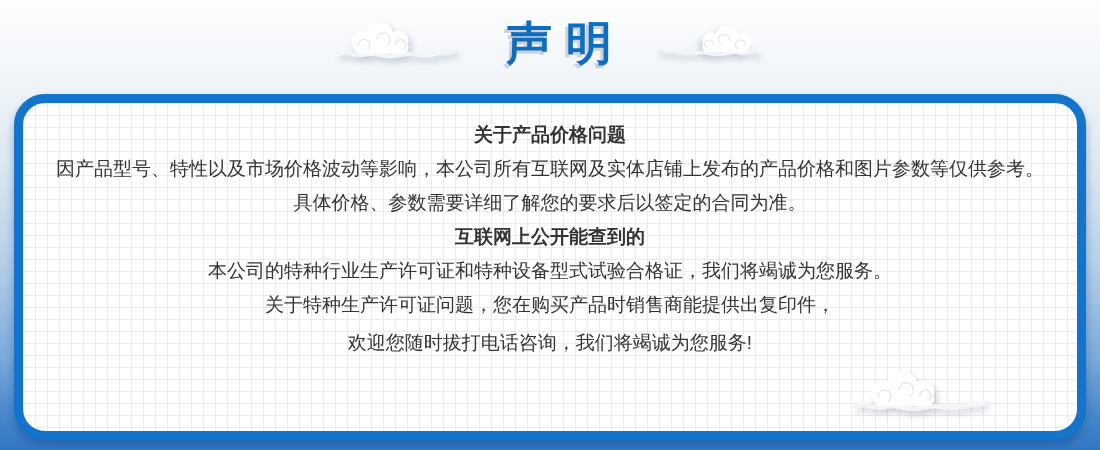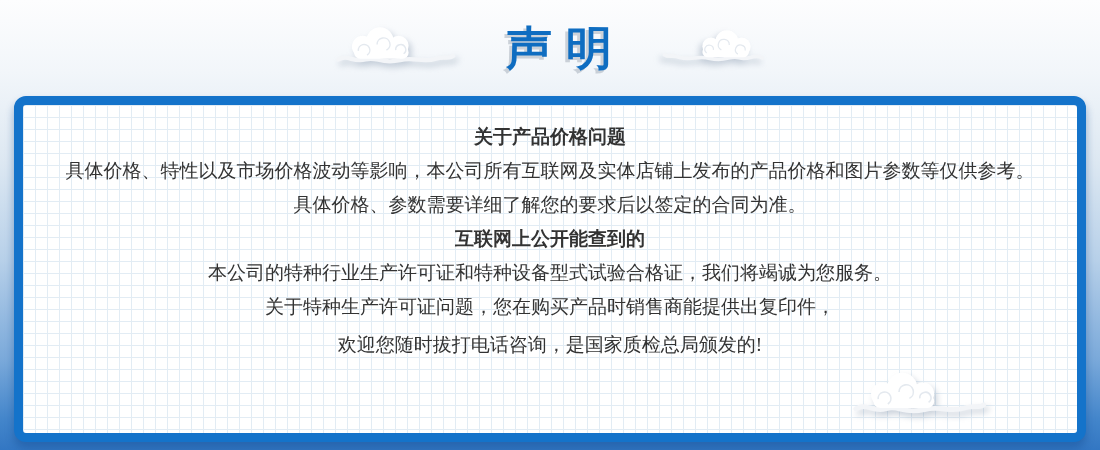--- a/index.html
+++ b/index.html
@@ -2,51 +2,51 @@
 <html><head>
 <meta charset="utf-8">
 <style>
   html,body{margin:0;padding:0;}
   body{
     width:1100px;height:450px;overflow:hidden;
     font-family:"Liberation Sans","DejaVu Sans",sans-serif;
     background:linear-gradient(180deg,#fdfdfe 0%,#f2f6fa 16%,#dde8f2 36%,#b7d0e9 58%,#7aa9da 80%,#4486cb 93%,#3377c3 100%);
   }
   .banner-header{
-    height:96px;display:flex;align-items:center;justify-content:center;gap:36px;
+    height:85px;display:flex;align-items:center;justify-content:center;gap:36px;
   }
   .banner-title{
     margin:0;font-size:46px;font-weight:bold;color:#0f6dc1;
     letter-spacing:14px;padding-left:14px;line-height:1;
     text-shadow:-3px 3px 0 rgba(168,176,188,0.55);
   }
   .cloud{filter:drop-shadow(3px 4px 3px rgba(110,130,155,0.35));}
   .cloud-left{width:122px;height:44px;}
   .cloud-right{width:104px;height:38px;transform:scaleX(-1);}
   .notice-card{
-    position:relative;margin:0 14px;height:328px;
-    border:9px solid #1473ca;border-radius:12px;
+    position:relative;margin:9px 14px;height:328px;
+    border:9px solid #1473ca;border-radius:31px;
     background-color:#ffffff;
     background-image:
       linear-gradient(to right,#e2ecf4 1px,transparent 1px),
       linear-gradient(to bottom,#e2ecf4 1px,transparent 1px);
     background-size:12px 12px;
     box-shadow:0 6px 8px rgba(15,70,140,0.40);
   }
   .notice-content{
     position:relative;height:100%;padding-top:15px;
     border-radius:13px;overflow:hidden;text-align:center;
   }
   .notice-content h2, .notice-content p{
     margin:0;height:34px;display:flex;align-items:center;justify-content:center;
     font-size:19px;color:#333333;white-space:nowrap;
   }
   .notice-content h2{font-weight:bold;}
   .notice-content p{font-weight:normal;}
-  .contact-line{font-weight:bold;font-size:20px;margin-top:4px !important;font-family:Liberation Serif, serif;}
+  .contact-line{font-weight:bold;font-size:20px;margin-top:4px !important;}
   .contact-line .phone{color:#1a75c9;font-weight:bold;margin:0 1px;}
   .cloud-bottom{position:absolute;right:88px;bottom:28px;width:140px;height:48px;}
   .svg-defs{position:absolute;width:0;height:0;overflow:hidden;}
 </style>
 </head>
 <body>
 
 <svg class="svg-defs" aria-hidden="true">
   <defs>
     <g id="cloud-shape">
@@ -71,30 +71,30 @@
     <h1 class="banner-title">声明</h1>
     <svg class="cloud cloud-right" viewBox="0 0 170 60">
       <use href="#cloud-shape"></use>
     </svg>
   </header>
 
   <section class="notice-card">
     <div class="notice-content">
 
       <h2>关于产品价格问题</h2>
-      <p>具体价格、特性以及市场价格波动等影响，本公司所有互联网及实体店铺上发布的产品价格和图片参数等仅供参考。</p>
+      <p>因产品型号、特性以及市场价格波动等影响，本公司所有互联网及实体店铺上发布的产品价格和图片参数等仅供参考。</p>
       <p>具体价格、参数需要详细了解您的要求后以签定的合同为准。</p>
 
       <h2>互联网上公开能查到的</h2>
       <p>本公司的特种行业生产许可证和特种设备型式试验合格证，我们将竭诚为您服务。</p>
       <p>关于特种生产许可证问题，您在购买产品时销售商能提供出复印件，</p>
 
       <p class="contact-line">
         <span>欢迎您随时拔打电话</span>
-        <span>咨询，是国家质检总局颁发的!</span>
+        <span>咨询，我们将竭诚为您服务!</span>
       </p>
 
       <svg class="cloud cloud-bottom" viewBox="0 0 170 60">
         <use href="#cloud-shape"></use>
       </svg>
 
     </div>
   </section>
 
 </div>

